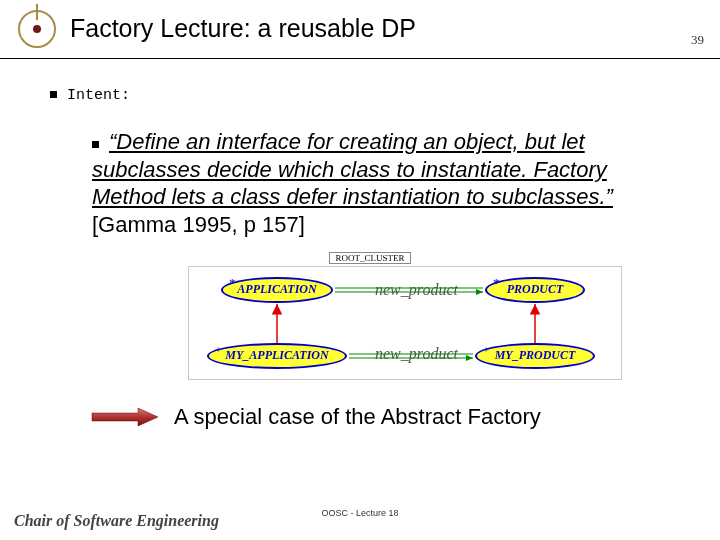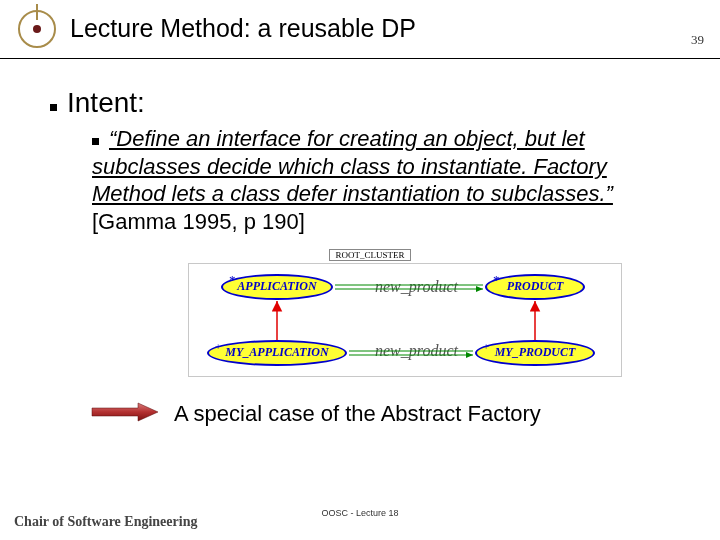--- a/index.html
+++ b/index.html
@@ -46,22 +46,23 @@
   }
   .bullet-sq {
     display: inline-block;
     width: 7px;
     height: 7px;
     background: #000;
     margin-right: 10px;
     vertical-align: 1px;
   }
   .intent-line {
-    font-size: 28px;
-    margin-bottom: 6px;
+    font-size: 15px;
+    margin-bottom: 24px;
+    font-family: Liberation Mono, monospace;
   }
   .quote-block {
     font-size: 22px;
     line-height: 1.25;
     margin-left: 42px;
     margin-right: 10px;
   }
   .quote-block .italic {
     font-style: italic;
     text-decoration: underline;
@@ -124,42 +125,44 @@
   .edge-label {
     position: absolute;
     font-family: Georgia, 'Times New Roman', serif;
     font-style: italic;
     color: #555;
     font-size: 16px;
   }
   .callout {
     margin-top: 24px;
     display: flex;
+    align-items: center;
     gap: 14px;
     margin-left: 40px;
   }
   .callout-text {
     font-size: 22px;
   }
   .footer {
     position: absolute;
     bottom: 10px;
     left: 0;
     width: 720px;
     padding: 0 14px;
     box-sizing: border-box;
     display: flex;
     justify-content: space-between;
     align-items: flex-end;
   }
   .footer-left {
     font-family: Georgia, 'Times New Roman', serif;
     font-weight: bold;
-    font-size: 14px;
+    font-size: 16px;
     color: #444;
+    font-style: italic;
   }
   .footer-center {
     font-family: Verdana, sans-serif;
     font-size: 9px;
     color: #333;
     position: absolute;
     left: 50%;
     transform: translateX(-50%);
     bottom: 12px;
   }
@@ -183,30 +186,30 @@
 <body>
 
 <div class="header">
   <div class="logo">
     <svg viewBox="0 0 50 50" width="50" height="50">
       <circle cx="25" cy="25" r="18" fill="none" stroke="#a88c4a" stroke-width="2"></circle>
       <circle cx="25" cy="25" r="4" fill="#6a1a1a"></circle>
       <line x1="25" y1="0" x2="25" y2="16" stroke="#a88c4a" stroke-width="2"></line>
     </svg>
   </div>
-  <div class="title">Lecture Method: a reusable DP</div>
+  <div class="title">Factory Lecture: a reusable DP</div>
 </div>
 <div class="page-num">39</div>
 
 <div class="content">
   <div class="intent-line">
     <span class="bullet-sq"></span><span>Intent:</span>
   </div>
   <div class="quote-block">
-    <span class="bullet-sq"></span><span class="italic">“Define an interface for creating an object, but let subclasses decide which class to instantiate. Factory Method lets a class defer instantiation to subclasses.”</span><span> [Gamma 1995, p 190]</span>
+    <span class="bullet-sq"></span><span class="italic">“Define an interface for creating an object, but let subclasses decide which class to instantiate. Factory Method lets a class defer instantiation to subclasses.”</span><span> [Gamma 1995, p 157]</span>
   </div>
 
   <div class="diagram-wrap">
     <div class="root-label">ROOT_CLUSTER</div>
     <div class="diagram">
 
       <div class="class-box ellipse" style="left:32px; top:10px; width:112px; height:26px;">
         <span class="star">*</span>
         <span>APPLICATION</span>
       </div>

